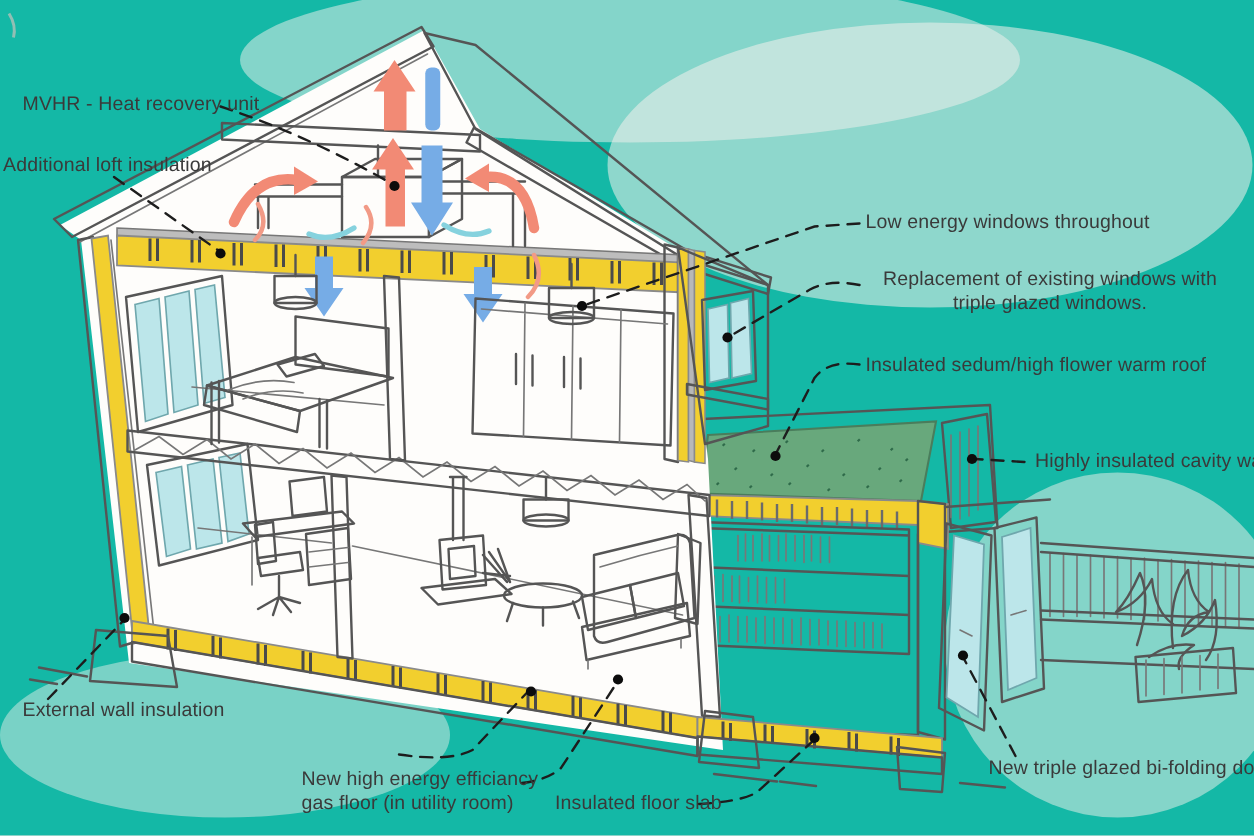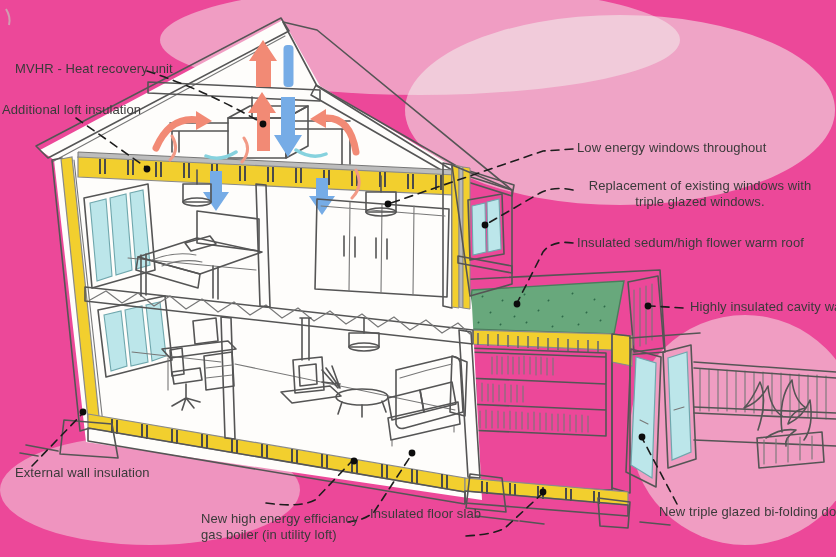--- a/index.html
+++ b/index.html
@@ -1,35 +1,35 @@
 <!DOCTYPE html>
 <html><head>
 <meta charset="utf-8">
 <style>
   html,body{margin:0;padding:0;background:#e9e7e2;}
   .page{
     position:relative;width:836px;height:557px;overflow:hidden;
-    background:#ec4899;font-family:"Liberation Sans",sans-serif;
+    background:#14b8a6;font-family:"Liberation Sans",sans-serif;
   }
   .page svg{position:absolute;left:0;top:0;}
   .lbl{
     position:absolute;font-size:13px;line-height:1.22;color:#3a3a3a;
     letter-spacing:.1px;white-space:nowrap;
   }
   .lbl.wrap{white-space:normal;}
   #lbl-mvhr{left:15px;top:61px;}
   #lbl-loft{left:2px;top:102px;text-align:center;}
   #lbl-lighting{left:577px;top:140px;}
   #lbl-windows{left:577px;top:178px;width:246px;text-align:center;}
   #lbl-sedum{left:577px;top:235px;}
   #lbl-cavity{left:690px;top:299px;}
   #lbl-external{left:15px;top:465px;}
   #lbl-suspended{left:143px;top:491px;}
   #lbl-boiler{left:201px;top:511px;width:168px;}
-  #lbl-slab{left:370px;top:506px;}
+  #lbl-slab{left:370px;top:527px;}
   #lbl-bifold{left:659px;top:504px;}
   
   .sk{stroke:#555;fill:none;stroke-width:1.6;stroke-linecap:round;stroke-linejoin:round;}
   .skl{stroke:#777;fill:none;stroke-width:1.1;stroke-linecap:round;}
   .lead{stroke:#1d1d1d;fill:none;stroke-width:1.6;stroke-dasharray:8 6;stroke-linecap:round;}
 </style>
 </head>
 <body>
 
 <div class="page">
@@ -269,17 +269,17 @@
   </g>
 </svg>
 
 <div class="lbl" id="lbl-mvhr">MVHR - Heat recovery unit</div>
 <div class="lbl" id="lbl-loft">Additional loft insulation</div>
 <div class="lbl" id="lbl-lighting">Low energy windows throughout</div>
 <div class="lbl wrap" id="lbl-windows">Replacement of existing windows with triple glazed windows.</div>
 <div class="lbl" id="lbl-sedum">Insulated sedum/high flower warm roof</div>
 <div class="lbl" id="lbl-cavity">Highly insulated cavity wall</div>
 <div class="lbl" id="lbl-external">External wall insulation</div>
-<div class="lbl wrap" id="lbl-boiler">New high energy efficiancy gas boiler (in utility loft)</div>
+<div class="lbl wrap" id="lbl-boiler">New high energy efficiancy gas floor (in utility room)</div>
 <div class="lbl" id="lbl-slab">Insulated floor slab</div>
 <div class="lbl" id="lbl-bifold">New triple glazed bi-folding doors</div>
 
 </div>
 
 </body></html>

